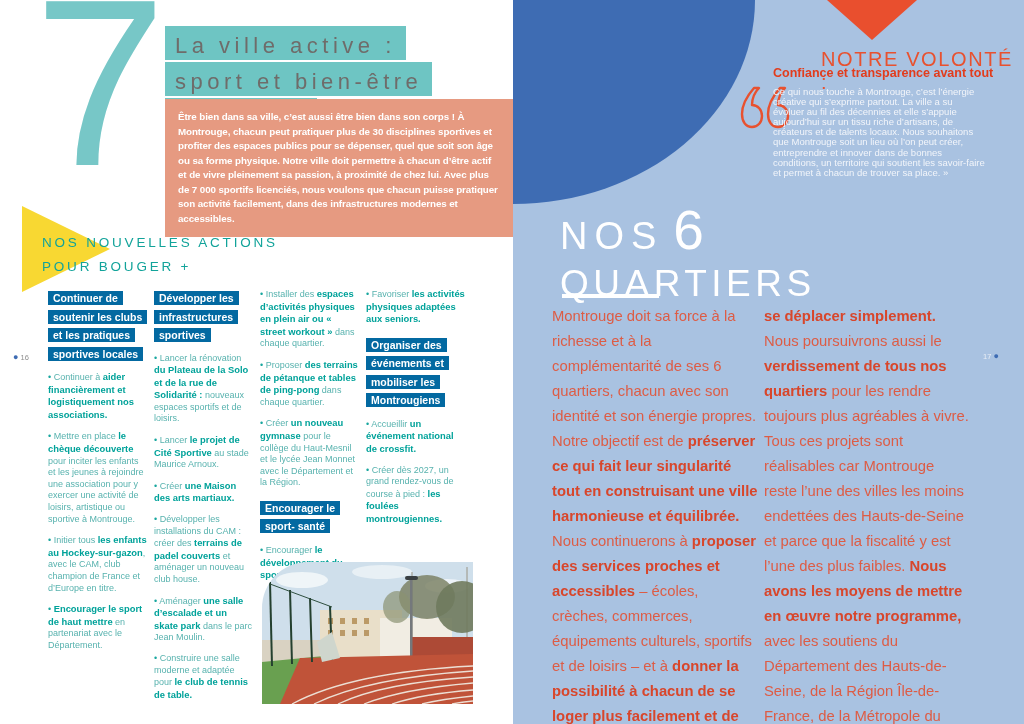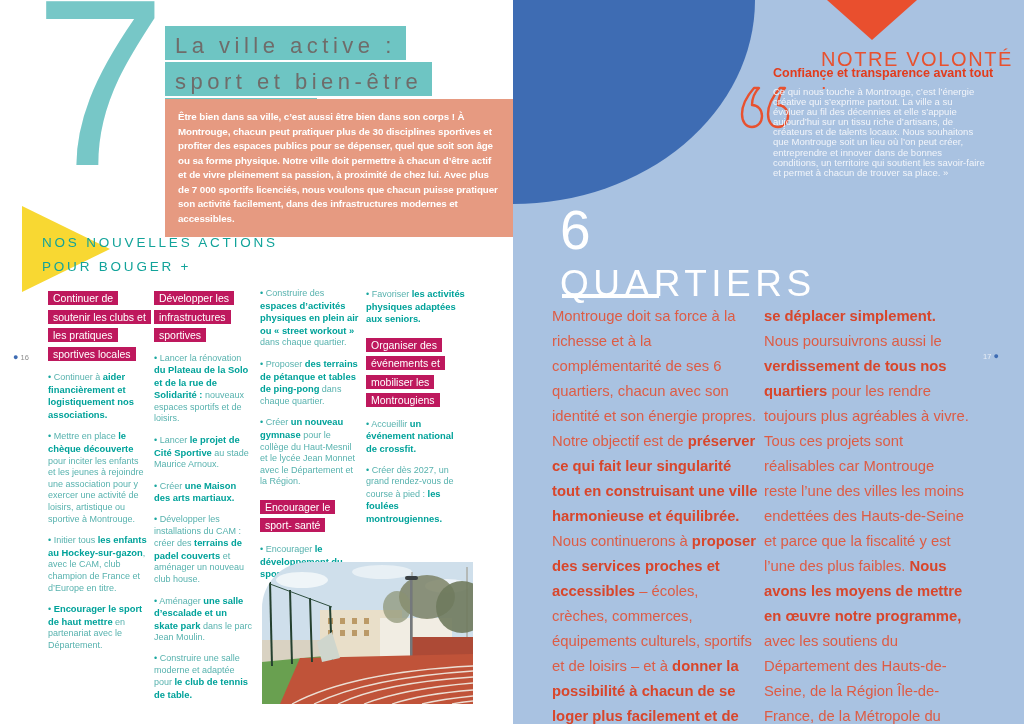--- a/index.html
+++ b/index.html
@@ -17,21 +17,21 @@
         color:#ffffff;font-weight:700;font-size:9.8px;line-height:14.5px;padding:11px 13px;letter-spacing:-0.1px;}
   .yellow-triangle{position:absolute;left:22px;top:206px;width:88px;height:86px;background:#f8d832;
         clip-path:polygon(0 0,100% 50%,0 100%);}
   .section-title{position:absolute;left:42px;top:231px;color:#12a39a;font-size:13.5px;line-height:24px;
         letter-spacing:2.8px;font-weight:500;}
   .page-marker-left{position:absolute;left:13px;top:352px;font-size:7.5px;color:#8f8f8f;}
   .page-marker-left .dot,.page-marker-right .dot{color:#3e6cb3;font-size:9px;}
   .columns{position:absolute;left:48px;top:288px;width:424px;display:flex;gap:7px;align-items:flex-start;}
   .col{width:99px;flex:0 0 99px;}
   .col-heading{margin:0 0 9px 0;}
-  .col-heading span{background:#be185d;color:#ffffff;font-weight:400;font-size:10.5px;line-height:15.5px;
+  .col-heading span{background:#0369a1;color:#ffffff;font-weight:700;font-size:10.5px;line-height:15.5px;
         padding:1px 5px;-webkit-box-decoration-break:clone;box-decoration-break:clone;}
   .bullet{margin:0 0 9px 0;color:#57b2ae;font-size:9px;line-height:11.6px;}
   .bullet .b{color:#00a29a;font-weight:700;font-size:9.4px;}
   .bullet .dot{color:#19a79f;}
   .photo{position:absolute;left:262px;top:562px;width:211px;height:142px;border-top-left-radius:46px;
         overflow:hidden;}
 
   
   .right-page{position:absolute;left:513px;top:0;width:511px;height:724px;background:#a9c2e1;}
   .blue-circle{position:absolute;left:0;top:0;width:242px;height:204px;background:#3e6cb3;
@@ -95,21 +95,21 @@
       <div class="col">
         <div class="col-heading"><span>Développer les infrastructures sportives</span></div>
         <p class="bullet"><span class="dot">• </span><span>Lancer la rénovation </span><span class="b">du Plateau de la Solo et de la rue de Solidarité :</span><span> nouveaux espaces sportifs et de loisirs.</span></p>
         <p class="bullet"><span class="dot">• </span><span>Lancer </span><span class="b">le projet de Cité Sportive</span><span> au stade Maurice Arnoux.</span></p>
         <p class="bullet"><span class="dot">• </span><span>Créer </span><span class="b">une Maison des arts martiaux.</span></p>
         <p class="bullet"><span class="dot">• </span><span>Développer les installations du CAM : créer des </span><span class="b">terrains de padel couverts</span><span> et aménager un nouveau club house.</span></p>
         <p class="bullet"><span class="dot">• </span><span>Aménager </span><span class="b">une salle d’escalade et un skate park</span><span> dans le parc Jean Moulin.</span></p>
         <p class="bullet"><span class="dot">• </span><span>Construire une salle moderne et adaptée pour </span><span class="b">le club de tennis de table.</span></p>
       </div>
       <div class="col">
-        <p class="bullet"><span class="dot">• </span><span>Construire des </span><span class="b">espaces d’activités physiques en plein air ou « street workout »</span><span> dans chaque quartier.</span></p>
+        <p class="bullet"><span class="dot">• </span><span>Installer des </span><span class="b">espaces d’activités physiques en plein air ou « street workout »</span><span> dans chaque quartier.</span></p>
         <p class="bullet"><span class="dot">• </span><span>Proposer </span><span class="b">des terrains de pétanque et tables de ping-pong</span><span> dans chaque quartier.</span></p>
         <p class="bullet"><span class="dot">• </span><span>Créer </span><span class="b">un nouveau gymnase</span><span> pour le collège du Haut-Mesnil et le lycée Jean Monnet avec le Département et la Région.</span></p>
         <div class="col-heading"><span>Encourager le sport- santé</span></div>
         <p class="bullet"><span class="dot">• </span><span>Encourager </span><span class="b">le développement du sport santé.</span></p>
       </div>
       <div class="col">
         <p class="bullet"><span class="dot">• </span><span>Favoriser </span><span class="b">les activités physiques adaptées aux seniors.</span></p>
         <div class="col-heading"><span>Organiser des événements et mobiliser les Montrougiens</span></div>
         <p class="bullet"><span class="dot">• </span><span>Accueillir </span><span class="b">un événement national de crossfit.</span></p>
         <p class="bullet"><span class="dot">• </span><span>Créer dès 2027, un grand rendez-vous de course à pied : </span><span class="b">les foulées montrougiennes.</span></p>
@@ -187,20 +187,21 @@
         <g fill="none" stroke="#e8512f" stroke-width="2.4" stroke-linejoin="round">
           <path d="M15 2 C8 10 3 19 3 28 C3 36 7 41 13 41 C19 41 23 36 23 30 C23 24 19 19 13 19 C13 13 16 6 20 2 Z"></path>
           <path d="M41 2 C34 10 29 19 29 28 C29 36 33 41 39 41 C45 41 49 36 49 30 C49 24 45 19 39 19 C39 13 42 6 46 2 Z"></path>
         </g>
       </svg>
     </div>
     <div class="quote-text">Ce qui nous touche à Montrouge, c’est l’énergie créative qui s’exprime partout. La ville a su évoluer au fil des décennies et elle s’appuie aujourd’hui sur un tissu riche d’artisans, de créateurs et de talents locaux. Nous souhaitons que Montrouge soit un lieu où l’on peut créer, entreprendre et innover dans de bonnes conditions, un territoire qui soutient les savoir-faire et permet à chacun de trouver sa place. »</div>
 
     <div class="quartiers-title">
       <div class="quartiers-line1">
+        <span class="q-pre">NOS</span>
         <span class="q-num">6</span>
       </div>
       <span class="q-word">QUARTIERS</span>
     </div>
     <div class="q-underline"></div>
 
     <div class="rbody rcol1"><span>Montrouge doit sa force à la richesse et à la complémentarité de ses 6 quartiers, chacun avec son identité et son énergie propres. Notre objectif est de </span><span class="b">préserver ce qui fait leur singularité tout en construisant une ville harmonieuse et équilibrée.</span><span> Nous continuerons à </span><span class="b">proposer des services proches et accessibles</span><span> – écoles, crèches, commerces, équipements culturels, sportifs et de loisirs – et à </span><span class="b">donner la possibilité à chacun de se loger plus facilement et de</span></div>
     <div class="rbody rcol2"><span class="b">se déplacer simplement.</span><span> Nous poursuivrons aussi le </span><span class="b">verdissement de tous nos quartiers</span><span> pour les rendre toujours plus agréables à vivre. Tous ces projets sont réalisables car Montrouge reste l’une des villes les moins endettées des Hauts-de-Seine et parce que la fiscalité y est l’une des plus faibles. </span><span class="b">Nous avons les moyens de mettre en œuvre notre programme,</span><span> avec les soutiens du Département des Hauts-de-Seine, de la Région Île-de-France, de la Métropole du Grand Paris et de Vallée Sud Grand Paris.</span></div>
 
     <div class="page-marker-right">

